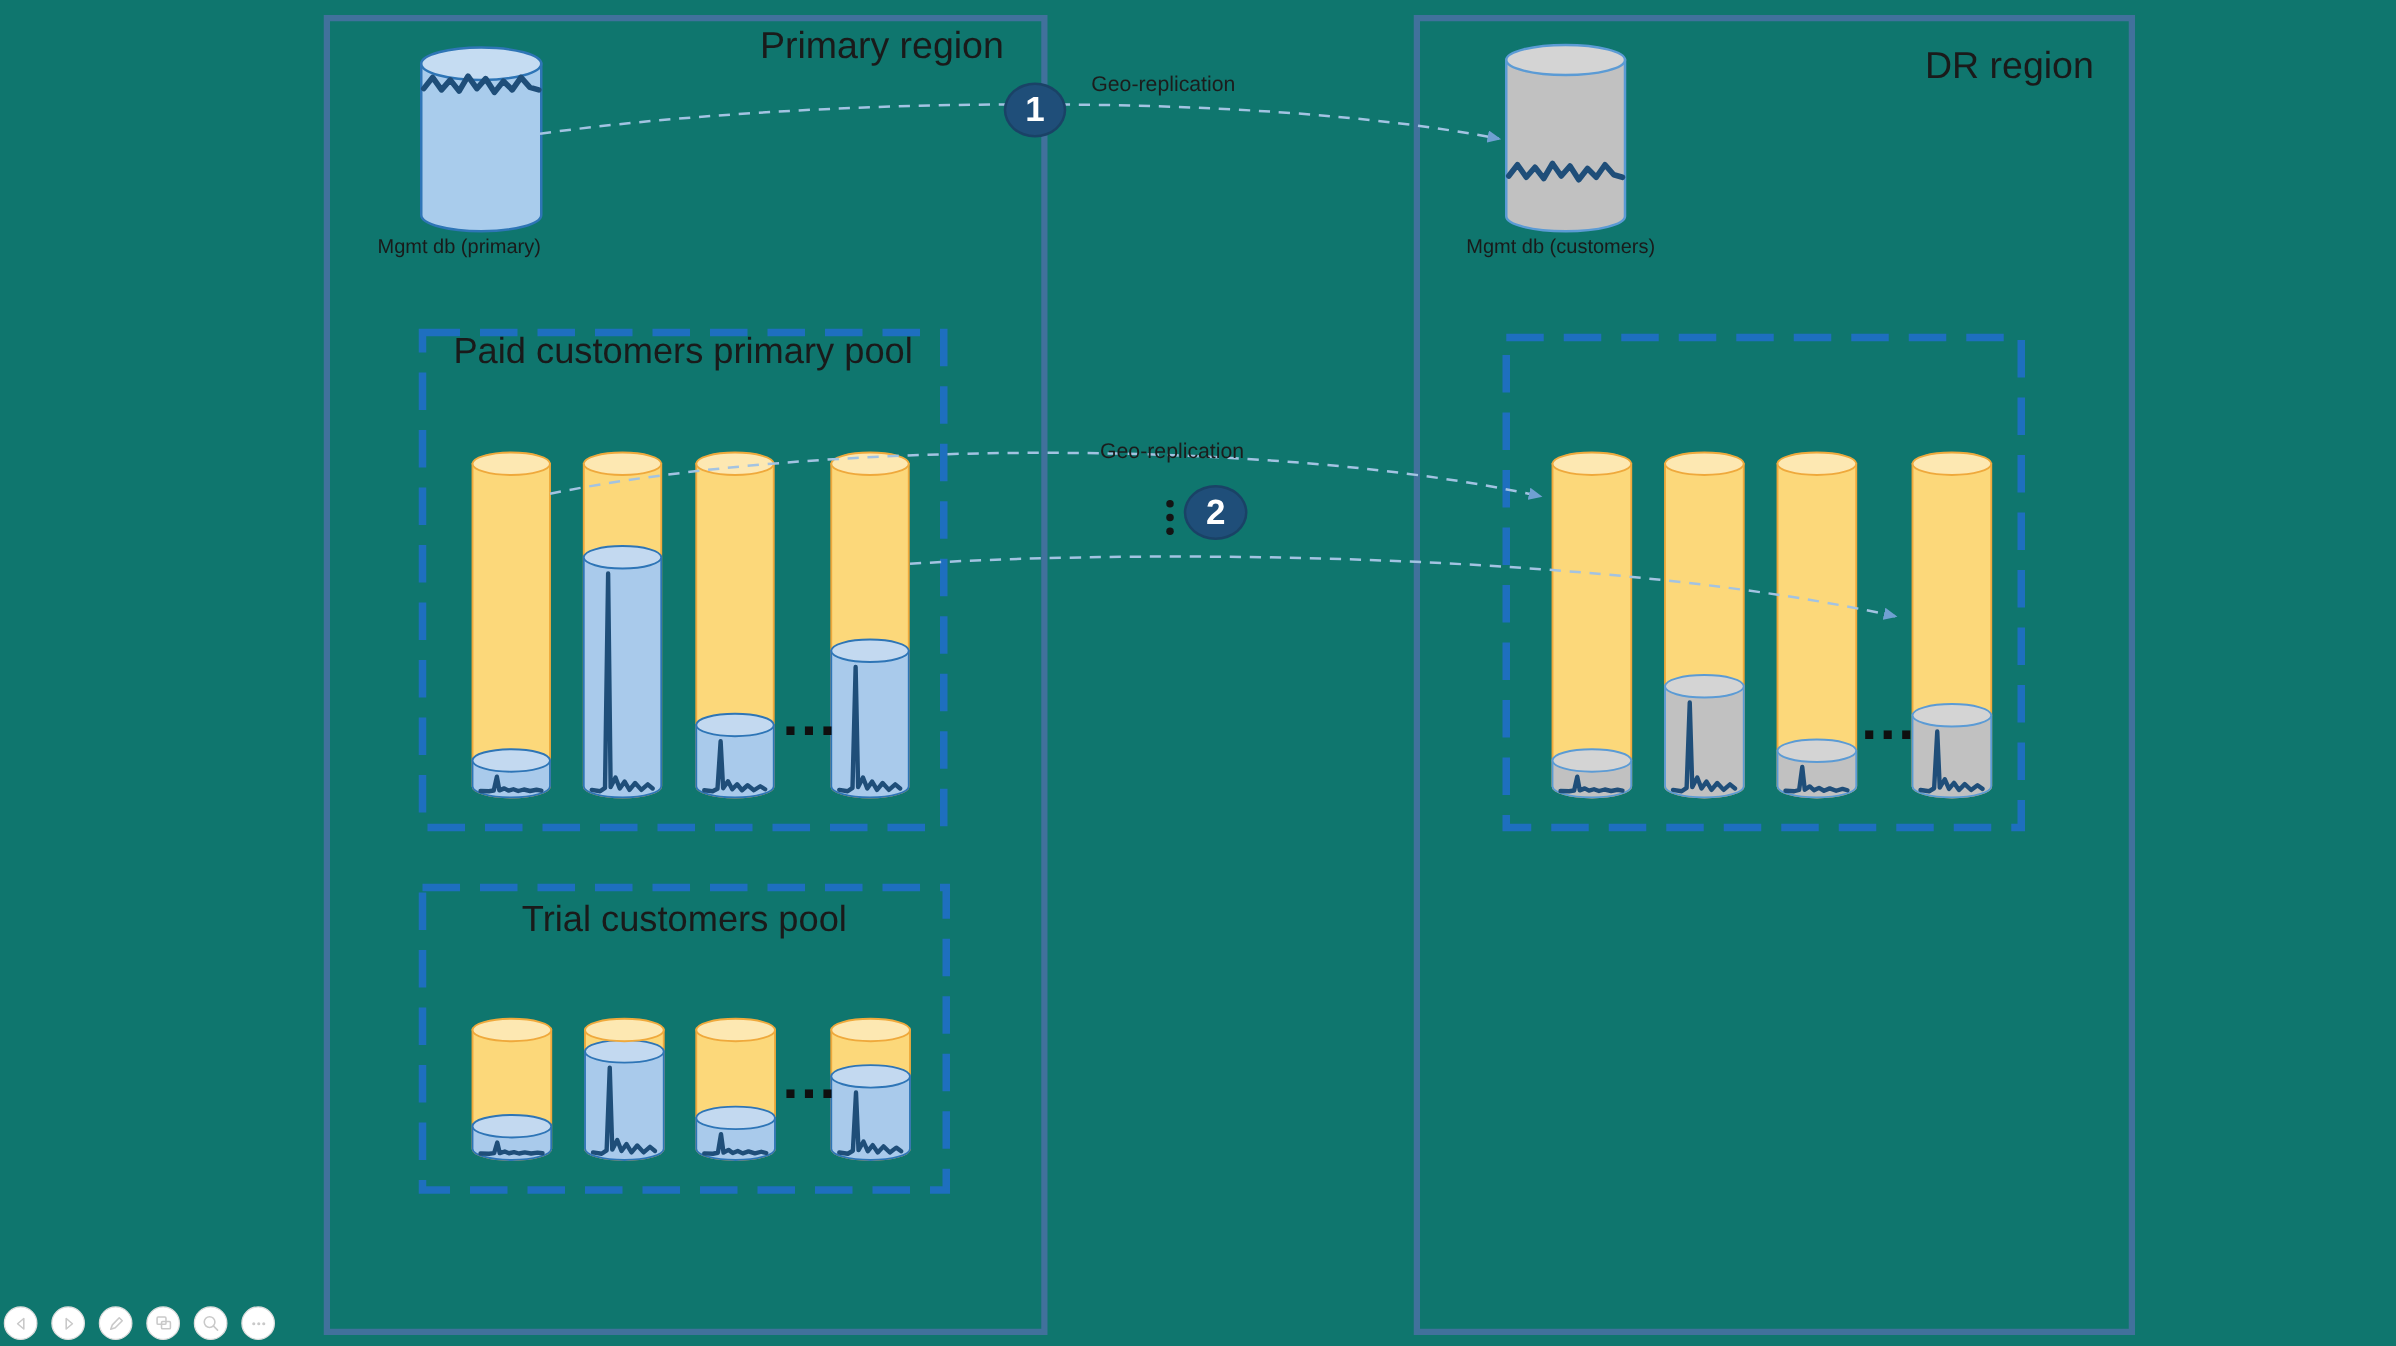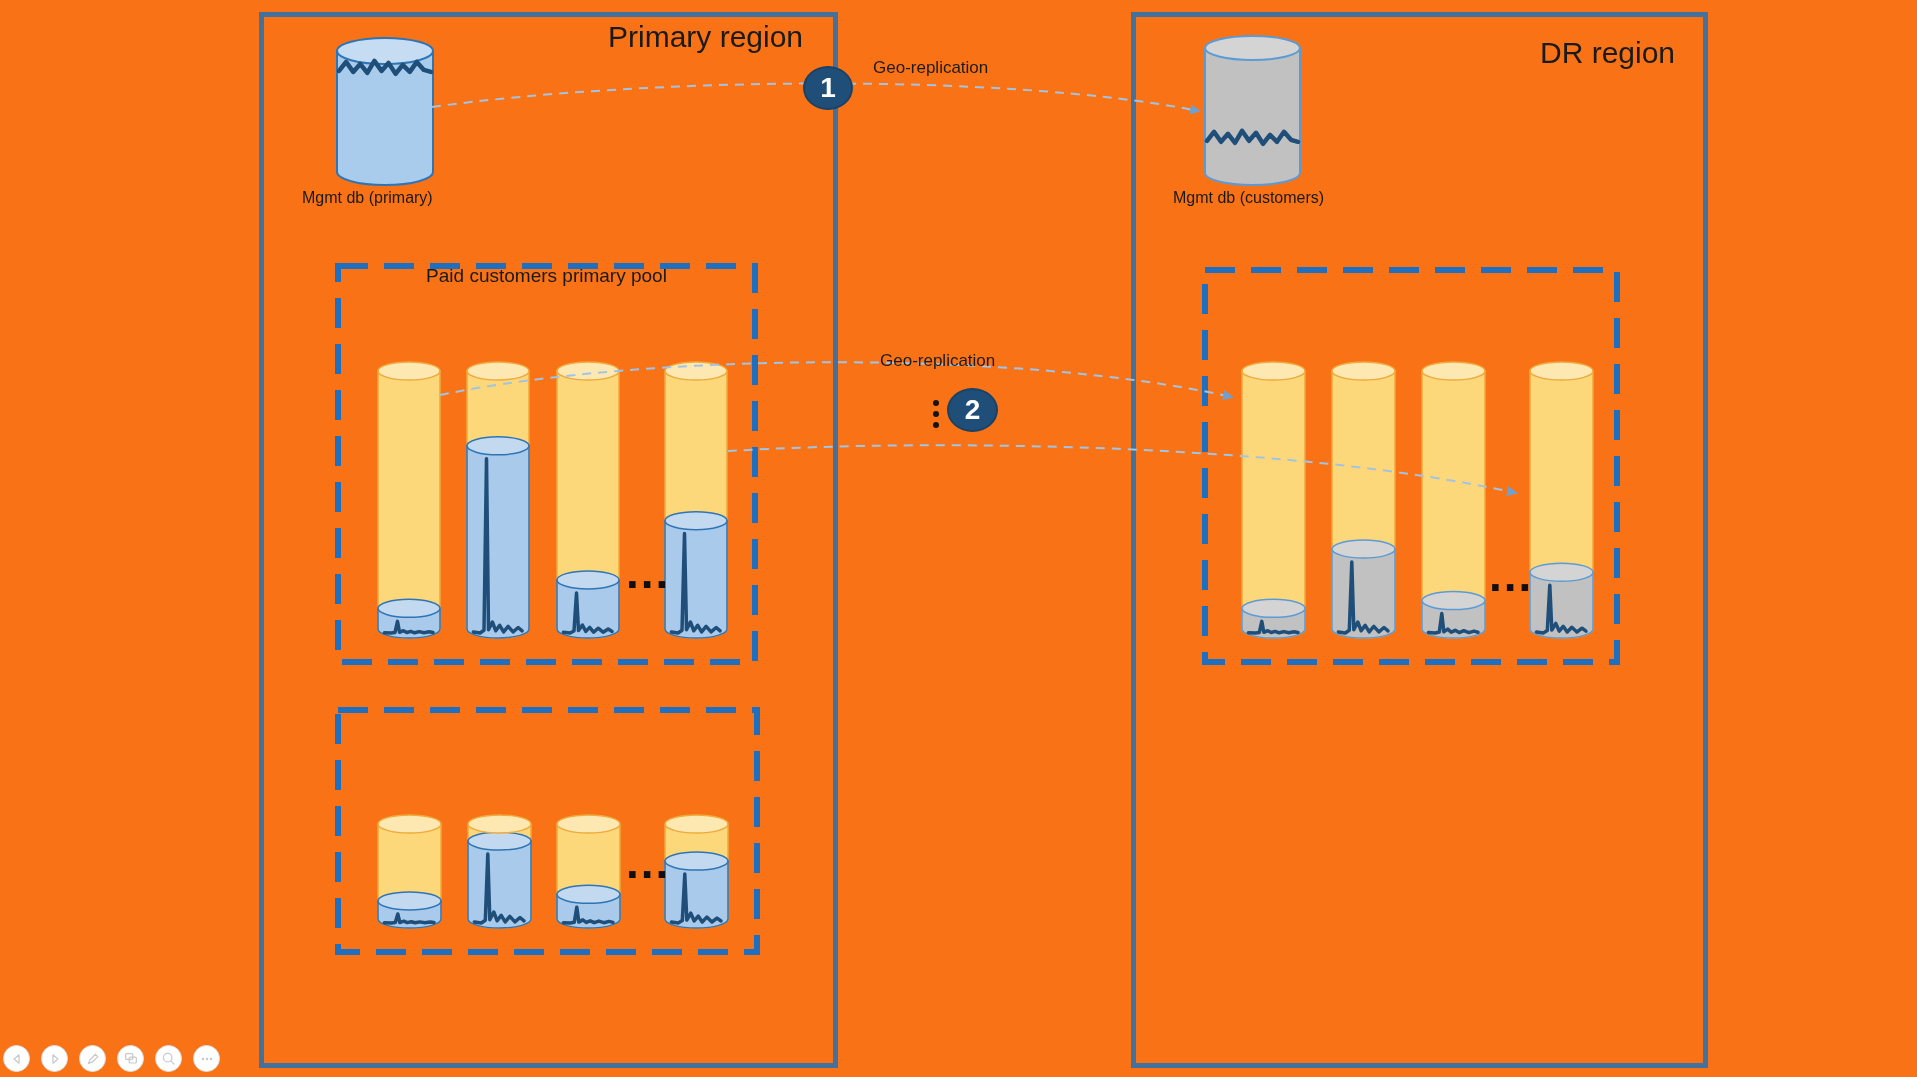--- a/index.html
+++ b/index.html
@@ -1,31 +1,31 @@
 <!DOCTYPE html>
 <html style="--region-border: #41719C; --pool-border: #1E6FBF; --text: #1a1a1a; --badge-bg: #1F4E79; --badge-text: #FFFFFF; --arrow: #A3C3E2;"><head>
 <meta charset="utf-8">
 <style>
   html,body{margin:0;padding:0;background:#fff;}
-  .page{position:relative;width:1917px;height:1077px;background:#f97316;overflow:hidden;
+  .page{position:relative;width:1917px;height:1077px;background:#0f766e;overflow:hidden;
         font-family:"Liberation Sans","DejaVu Sans",sans-serif;color:var(--text,#1a1a1a);}
   .region-box{position:absolute;border:5px solid var(--region-border,#41719C);background:transparent;box-sizing:border-box;}
   #primary-region-box{left:259px;top:12px;width:579px;height:1056px;}
   #dr-region-box{left:1131px;top:12px;width:577px;height:1056px;}
   #diagram{position:absolute;left:0;top:0;z-index:2;}
   .pool-rect{fill:none;stroke:var(--pool-border,#1E6FBF);stroke-width:6;stroke-dasharray:30 16;}
   .geo-arrow{fill:none;stroke:var(--arrow,#A3C3E2);stroke-width:2;stroke-dasharray:9 7;}
   .txt{position:absolute;z-index:3;white-space:nowrap;}
   .region-title{font-size:30px;color:var(--text,#1a1a1a);}
   #primary-region-title{left:608px;top:20px;}
   #dr-region-title{left:1540px;top:20px;margin-top:16px;}
   .db-label{font-size:16px;}
   #mgmt-primary-label{left:302px;top:189px;}
   #mgmt-secondary-label{left:1173px;top:189px;}
-  .pool-title{position:absolute;z-index:3;font-size:19px;text-align:center;white-space:nowrap;}
+  .pool-title{position:absolute;z-index:3;font-size:29px;text-align:center;white-space:nowrap;}
   #paid-primary-title{left:335px;width:423px;top:265px;}
   #trial-title{left:335px;width:425px;top:720px;}
   #paid-secondary-title{left:1202px;width:418px;top:271px;}
   .geo-label{font-size:17px;color:#1c1c1c;}
   #geo-label-1{left:873px;top:58px;}
   #geo-label-2{left:880px;top:351px;}
   .step-badge{position:absolute;z-index:4;display:flex;align-items:center;justify-content:center;
       background:var(--badge-bg,#1F4E79);color:var(--badge-text,#fff);border-radius:50%;
       font-size:28px;font-weight:bold;border:2px solid #1a4266;box-sizing:border-box;}
   #step-badge-1{left:803px;top:66px;width:50px;height:44px;}
@@ -165,20 +165,21 @@
     </g>
   </svg>
 
   <div class="txt region-title" id="primary-region-title">Primary region</div>
   <div class="txt region-title" id="dr-region-title">DR region</div>
 
   <div class="txt db-label" id="mgmt-primary-label">Mgmt db (primary)</div>
   <div class="txt db-label" id="mgmt-secondary-label">Mgmt db (customers)</div>
 
   <div class="pool-title" id="paid-primary-title">Paid customers primary pool</div>
+  <div class="pool-title" id="trial-title">Trial customers pool</div>
 
   <div class="txt geo-label" id="geo-label-1">Geo-replication</div>
   <div class="txt geo-label" id="geo-label-2">Geo-replication</div>
 
   <div class="step-badge" id="step-badge-1">1</div>
   <div class="step-badge" id="step-badge-2">2</div>
 
   <div class="v-ellipsis">
     <span></span>
       <span></span>

